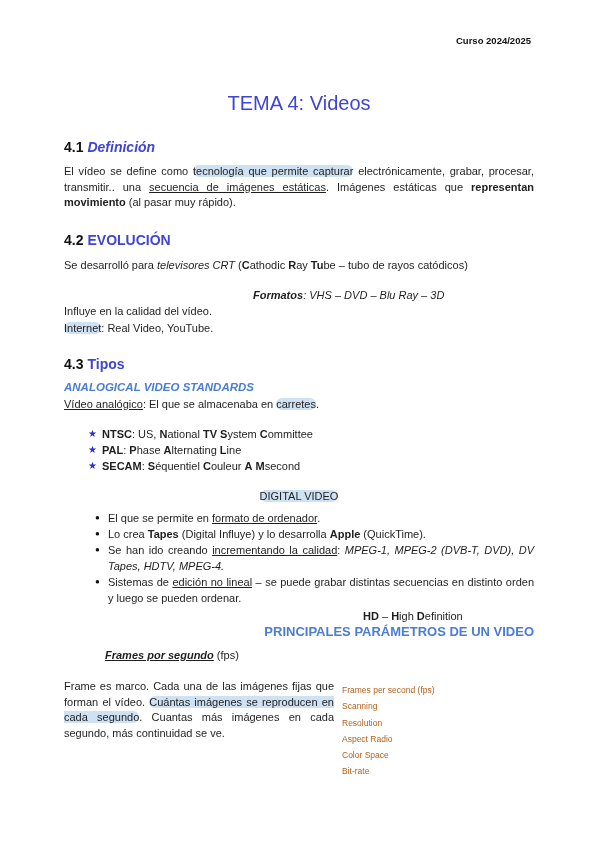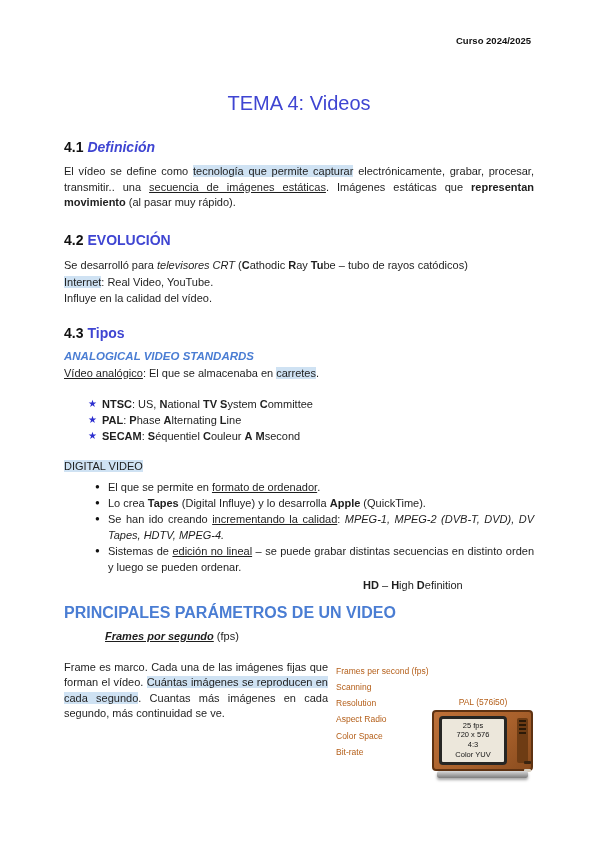--- a/index.html
+++ b/index.html
@@ -35,28 +35,28 @@
   .subhead.italic { font-style:italic; }
   .analog-heading { margin-top:8px; }
   .analog-intro { margin-top:3px; }
 
   .star-list { margin-top:14px; margin-left:24px; }
   .star-list .li { display:flex; line-height:16px; }
   .marker { flex:0 0 14px; }
   .star { color:var(--star-blue); font-size:10px; line-height:16px; }
   .li-text { flex:1; }
 
-  .digital-head { margin-top:15px; line-height:14.5px; }
+  .digital-head { margin-top:15px; line-height:14.5px;text-align:center; }
   .bullet-list { margin-top:6px; margin-left:31px; }
   .bullet-list .li { display:flex; line-height:16px; }
   .dot { color:#111; font-size:8px; line-height:16px; flex:0 0 13px; }
   .bullet-list .li-text { text-align:justify; }
 
   .hd-line { margin-top:3px; line-height:15.5px; padding-left:299px; }
-  .principales-heading { margin-top:11px; font-size:16px; line-height:15px; }
+  .principales-heading { margin-top:0; font-size:13px; line-height:15px;text-align:right; }
   .fps-heading { margin-top:9px; padding-left:41px; font-size:11px; line-height:15px; }
 
   .columns { margin-top:16px; display:flex; }
   .col-left { width:270px; line-height:15.5px; }
   .figure { flex:1; padding-left:8px; display:flex; }
   .params { width:94px; padding-top:3px; }
   .param { font-size:8.5px; line-height:16.3px; color:var(--figure-orange); white-space:nowrap; }
   .tv-wrap { margin-left:2px; margin-top:37px; width:102px; }
   .tv-label { text-align:center; font-size:8.5px; color:var(--figure-orange); margin-bottom:3px; }
 
@@ -75,42 +75,43 @@
   .tv-knob.k2 { bottom:14px; background:#3a2410; }
   .tv-vent { position:absolute; top:2px; left:2px; right:2px; height:16px;
              background:repeating-linear-gradient(#2c1a08 0 2px, #6e3c14 2px 4px); }
   .tv-base { position:absolute; left:5px; right:5px; bottom:0; height:7px;
              background:linear-gradient(#d9d9d9,#7d7d7d); border-radius:2px;
              box-shadow:0 2px 3px rgba(0,0,0,0.35); }
 
   .b { font-weight:bold; }
   .i { font-style:italic; }
   .u { text-decoration:underline; }
-  .hl { background:var(--highlight-blue); }
+  .hl { background:var(--highlight-blue);border-radius:6px; }
 </style>
 </head>
 <body>
 
 <div class="page">
 
   <div class="page-header">
     <span class="course">Curso 2024/2025</span>
   </div>
 
   <div class="content">
 
     <h1 class="doc-title">TEMA 4: Videos</h1>
 
     <h2 class="h-sec" id="h41"><span class="h-num">4.1</span><span class="h-word italic">Definición</span></h2>
     <p class="para just def-para"><span>El vídeo se define como </span><span class="hl">tecnología que permite capturar</span><span> electrónicamente, grabar, procesar, transmitir.. una </span><span class="u">secuencia de imágenes estáticas</span><span>. Imágenes estáticas que </span><span class="b">representan movimiento</span><span> (al pasar muy rápido).</span></p>
 
     <h2 class="h-sec" id="h42"><span class="h-num">4.2</span><span class="h-word">EVOLUCIÓN</span></h2>
     <p class="para crt-line"><span>Se desarrolló para </span><span class="i">televisores CRT</span><span> (</span><span class="b">C</span><span>athodic </span><span class="b">R</span><span>ay </span><span class="b">Tu</span><span>be – tubo de rayos catódicos)</span></p>
+    <p class="para formatos-line"><span class="b i">Formatos</span><span class="i">: </span><span class="i">VHS – DVD – Blu Ray – 3D</span></p>
+    <p class="para influye-line"><span>Influye en la calidad del vídeo.</span></p>
     <p class="para internet-line"><span class="hl">Internet</span><span>: Real Video, YouTube.</span></p>
-    <p class="para influye-line"><span>Influye en la calidad del vídeo.</span></p>
 
     <h2 class="h-sec" id="h43"><span class="h-num">4.3</span><span class="h-word">Tipos</span></h2>
 
     <h3 class="subhead italic analog-heading">ANALOGICAL VIDEO STANDARDS</h3>
     <p class="para analog-intro"><span class="u">Vídeo analógico</span><span>: El que se almacenaba en </span><span class="hl">carretes</span><span>.</span></p>
 
     <div class="star-list">
       <div class="li">
         <span class="marker star">★</span>
         <div class="li-text"><span class="b">NTSC</span><span>: US, </span><span class="b">N</span><span>ational </span><span class="b">TV</span><span> </span><span class="b">S</span><span>ystem </span><span class="b">C</span><span>ommittee</span></div>
@@ -156,35 +157,17 @@
       <p class="col-left just"><span>Frame es marco. Cada una de las imágenes fijas que forman el vídeo. </span><span class="hl">Cuántas imágenes se reproducen en cada segundo</span><span>. Cuantas más imágenes en cada segundo, más continuidad se ve.</span></p>
       <div class="figure">
         <div class="params">
           <div class="param">Frames per second (fps)</div>
           <div class="param">Scanning</div>
           <div class="param">Resolution</div>
           <div class="param">Aspect Radio</div>
           <div class="param">Color Space</div>
           <div class="param">Bit-rate</div>
         </div>
-        <div class="tv-wrap">
-          <div class="tv-label">PAL (576i50)</div>
-          <div class="tv">
-            <div class="tv-body"></div>
-            <div class="tv-panel">
-              <div class="tv-vent"></div>
-            </div>
-            <div class="tv-knob k1"></div>
-            <div class="tv-knob k2"></div>
-            <div class="tv-screen">
-              <div>25 fps</div>
-              <div>720 x 576</div>
-              <div>4:3</div>
-              <div>Color YUV</div>
-            </div>
-            <div class="tv-base"></div>
-          </div>
-        </div>
       </div>
     </div>
 
   </div>
 </div>
 
 </body></html>

